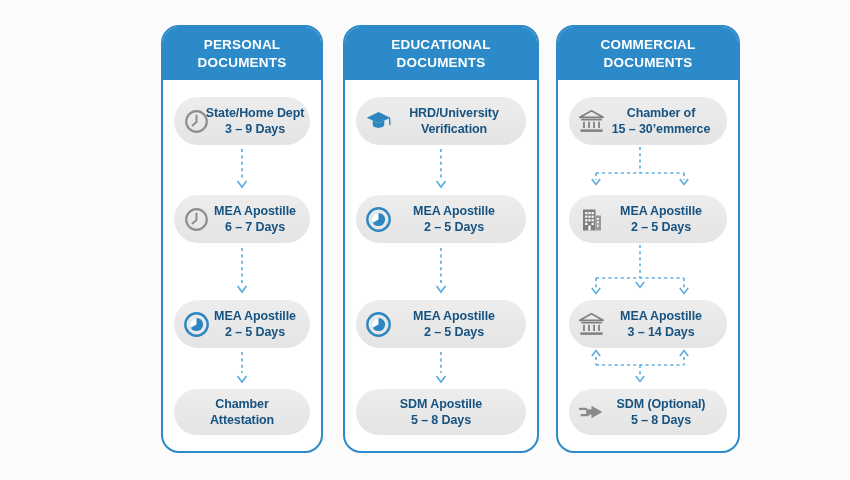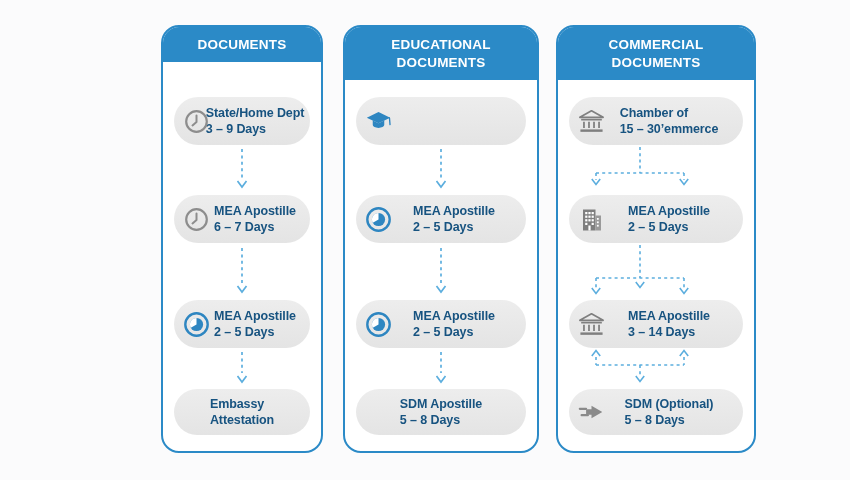--- a/index.html
+++ b/index.html
@@ -14,55 +14,56 @@
     background:#ffffff;
     border:2px solid #2b8ac7;
     border-radius:18px;
     box-sizing:border-box;
     height:428px;
     position:relative;
     overflow:hidden;
   }
   .card.c1{width:162px;margin-right:20px;}
   .card.c2{width:196px;margin-right:17px;}
-  .card.c3{width:200px;}
+  .card.c3{width:184px;}
   .card-header{
     background:#2b8ac7;
     color:#ffffff;
     text-align:center;
     font-weight:700;
     font-size:13.5px;
     line-height:1.35;
     padding:9px 4px 8px;
     letter-spacing:.2px;
   }
   .pill{
     position:absolute;left:11px;right:11px;height:48px;
     background:linear-gradient(#ededed,#e4e4e4);
     border-radius:24px;
     display:flex;align-items:center;justify-content:center;
   }
   .pill .icon{position:absolute;left:9px;width:27px;height:27px;display:flex;align-items:center;justify-content:center;}
   .pill .txt{
-    font-weight:700;font-size:12.5px;line-height:1.32;
+    text-align:center;font-weight:700;font-size:12.5px;line-height:1.32;
     color:#175380;letter-spacing:-.1px;
   }
   .pill.has-icon .txt{padding-left:26px;}
   .p1{top:70px;} .p2{top:168px;} .p3{top:273px;} .p4{top:362px;height:46px;}
   .arrow{position:absolute;left:50%;transform:translateX(-50%);}
   .connector-overlay{position:absolute;left:0;top:0;}
   svg{display:block;}
 </style>
 </head>
 <body>
 
 <div class="board">
 
   <div class="card c1">
     <div class="card-header">
+      <div>PERSONAL</div>
       <div>DOCUMENTS</div>
     </div>
 
     <div class="pill p1 has-icon">
       <span class="icon">
         <svg width="27" height="27" viewBox="0 0 27 27">
             <circle cx="13.5" cy="13.5" r="10.3" fill="none" stroke="#8d8d8d" stroke-width="2.2"></circle>
             <path d="M13.5 7.6v6.4l-4 3.4" fill="none" stroke="#8d8d8d" stroke-width="2" stroke-linecap="round" stroke-linejoin="round"></path>
           </svg>
       </span>
@@ -115,39 +116,43 @@
 
     <div class="arrow" style="top:324px">
       <svg width="14" height="33" viewBox="0 0 14 33">
           <path d="M7 1 V22" stroke="#5caede" stroke-width="1.7" stroke-dasharray="3 3.4" fill="none"></path>
           <path d="M2.5 25 L7 31 L11.5 25" stroke="#5caede" stroke-width="1.7" fill="none"></path>
         </svg>
     </div>
 
     <div class="pill p4">
       <span class="txt">
-        <div>Embassy</div>
+        <div>Chamber</div>
         <div>Attestation</div>
       </span>
     </div>
   </div>
 
   <div class="card c2">
     <div class="card-header">
       <div>EDUCATIONAL</div>
       <div>DOCUMENTS</div>
     </div>
 
     <div class="pill p1 has-icon">
       <span class="icon">
         <svg width="30" height="25" viewBox="0 0 30 25">
             <path d="M15 2 L28 8.2 L15 14.4 L2 8.2 Z" fill="#2e86c1"></path>
             <path d="M8.6 11.4 v4.8 c0 1.9 2.9 3.4 6.4 3.4 s6.4-1.5 6.4-3.4 v-4.8 l-6.4 3 z" fill="#2e86c1"></path>
             <path d="M27.2 8.6 l0.6 7.4" stroke="#2e86c1" stroke-width="1.5" fill="none" stroke-linecap="round"></path>
           </svg>
+      </span>
+      <span class="txt">
+        <div>HRD/University</div>
+        <div>Verification</div>
       </span>
     </div>
 
     <div class="arrow" style="top:121px">
       <svg width="14" height="42" viewBox="0 0 14 42">
           <path d="M7 1 V30" stroke="#5caede" stroke-width="1.7" stroke-dasharray="3 3.4" fill="none"></path>
           <path d="M2.5 33 L7 39 L11.5 33" stroke="#5caede" stroke-width="1.7" fill="none"></path>
         </svg>
     </div>
 

